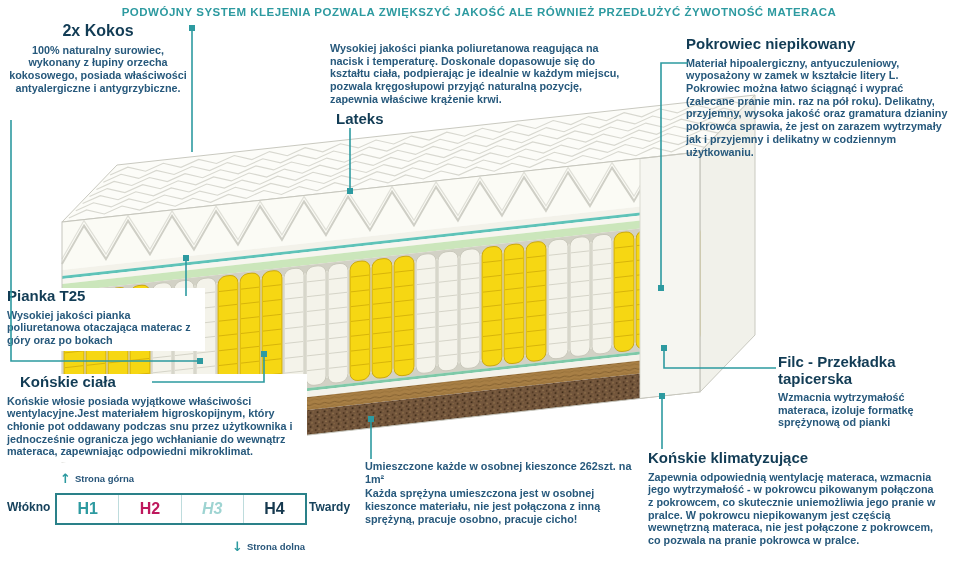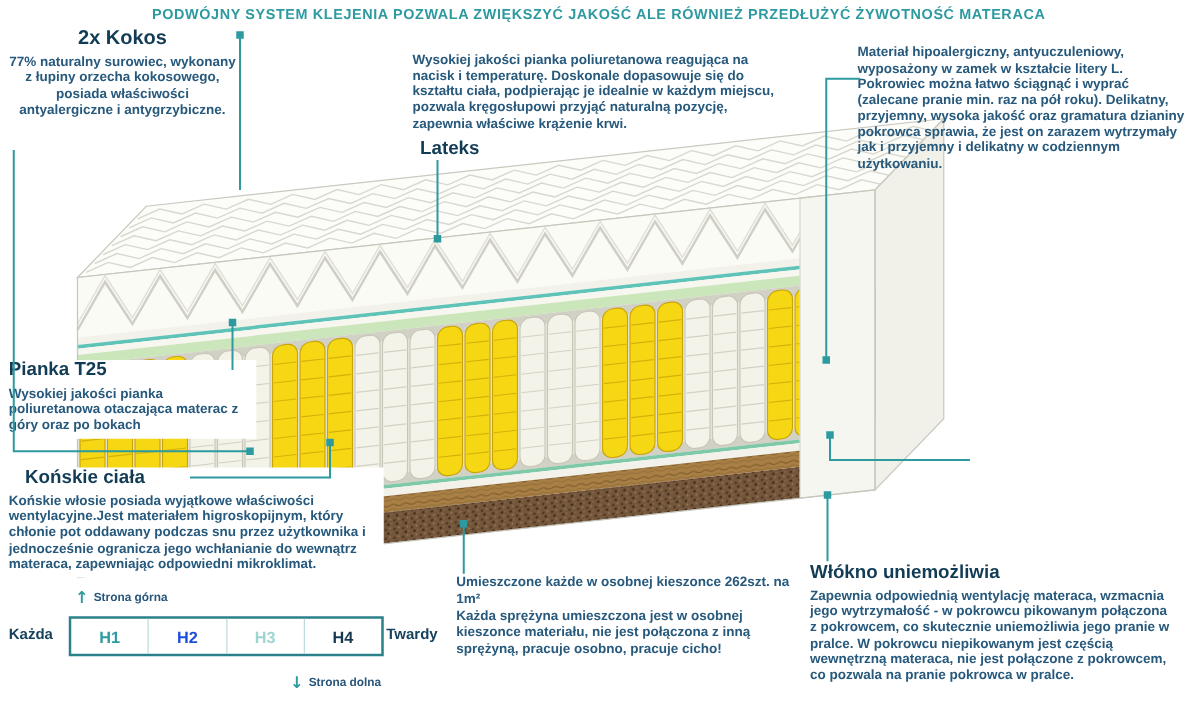--- a/index.html
+++ b/index.html
@@ -33,21 +33,21 @@
   .side-note .arr{font-family:"DejaVu Sans",sans-serif;font-size:13px;font-weight:bold;color:#2d9aa0;line-height:1;}
   #note-gorna{left:60px;top:472px;}
   #note-dolna{left:232px;top:540px;}
 
   #lbl-miekki,#lbl-twardy{position:absolute;font-size:12px;font-weight:bold;color:#16425c;z-index:3;}
   #lbl-miekki{left:7px;top:500px;}
   #lbl-twardy{left:309px;top:500px;}
   #scale-box{position:absolute;left:55px;top:493px;width:248px;height:28px;border:2px solid #2a8189;
              display:flex;background:#fff;z-index:3;}
   #scale-box .cell{flex:1;display:flex;align-items:center;justify-content:center;
-                   font-size:13px;font-weight:bold;}
+                   font-size:16px;font-weight:bold;}
   #scale-box .cell + .cell{border-left:1px solid #bedcdd;}
 </style>
 </head>
 <body>
 
 <div class="stage">
 
   <svg id="mattress-svg" viewBox="0 0 730 410">
     <defs>
       <pattern id="speckle" width="7" height="7" patternUnits="userSpaceOnUse">
@@ -357,64 +357,69 @@
       <rect x="661" y="345" width="6" height="6"></rect>
       <rect x="659" y="393" width="6" height="6"></rect>
       <rect x="368" y="416" width="6" height="6"></rect>
     </g>
   </svg>
 
   <div class="header">PODWÓJNY SYSTEM KLEJENIA POZWALA ZWIĘKSZYĆ JAKOŚĆ ALE RÓWNIEŻ PRZEDŁUŻYĆ ŻYWOTNOŚĆ MATERACA</div>
 
   <div class="block" id="blk-kokos">
     <h2>2x Kokos</h2>
-    <p>77% naturalny surowiec, wykonany z łupiny orzecha kokosowego, posiada właściwości antyalergiczne i antygrzybiczne.</p>
+    <p>100% naturalny surowiec, wykonany z łupiny orzecha kokosowego, posiada właściwości antyalergiczne i antygrzybiczne.</p>
   </div>
 
   <div class="block" id="blk-lateks">
     <p>Wysokiej jakości pianka poliuretanowa reagująca na nacisk i temperaturę. Doskonale dopasowuje się do kształtu ciała, podpierając je idealnie w każdym miejscu, pozwala kręgosłupowi przyjąć naturalną pozycję, zapewnia właściwe krążenie krwi.</p>
     <h2>Lateks</h2>
   </div>
 
   <div class="block" id="blk-pokrowiec">
+    <h2>Pokrowiec niepikowany</h2>
     <p>Materiał hipoalergiczny, antyuczuleniowy, wyposażony w zamek w kształcie litery L. Pokrowiec można łatwo ściągnąć i wyprać (zalecane pranie min. raz na pół roku). Delikatny, przyjemny, wysoka jakość oraz gramatura dzianiny pokrowca sprawia, że jest on zarazem wytrzymały jak i przyjemny i delikatny w codziennym użytkowaniu.</p>
   </div>
 
   <div class="block" id="blk-pianka">
     <h2>Pianka T25</h2>
     <p>Wysokiej jakości pianka poliuretanowa otaczająca materac z góry oraz po bokach</p>
   </div>
 
   <div class="block" id="blk-konskie">
     <h2>Końskie ciała</h2>
     <p>Końskie włosie posiada wyjątkowe właściwości wentylacyjne.Jest materiałem higroskopijnym, który chłonie pot oddawany podczas snu przez użytkownika i jednocześnie ogranicza jego wchłanianie do wewnątrz materaca, zapewniając odpowiedni mikroklimat.</p>
   </div>
 
+  <div class="block" id="blk-filc">
+    <h2>Filc - Przekładka tapicerska</h2>
+    <p>Wzmacnia wytrzymałość materaca, izoluje formatkę sprężynową od pianki</p>
+  </div>
 
   <div class="block" id="blk-wlokno">
-    <h2>Włókno uniemożliwia</h2>
+    <h2>Końskie klimatyzujące</h2>
     <p>Zapewnia odpowiednią wentylację materaca, wzmacnia jego wytrzymałość - w pokrowcu pikowanym połączona z pokrowcem, co skutecznie uniemożliwia jego pranie w pralce. W pokrowcu niepikowanym jest częścią wewnętrzną materaca, nie jest połączone z pokrowcem, co pozwala na pranie pokrowca w pralce.</p>
   </div>
 
   <div class="block" id="blk-sprezyny">
     <p>Umieszczone każde w osobnej kieszonce 262szt. na 1m²</p>
     <p>Każda sprężyna umieszczona jest w osobnej kieszonce materiału, nie jest połączona z inną sprężyną, pracuje osobno, pracuje cicho!</p>
   </div>
 
   <div id="note-gorna" class="side-note">
     <span class="arr">↑</span>
     <span>Strona górna</span>
   </div>
 
-  <span id="lbl-miekki">Każda</span>
+  <span id="lbl-miekki">Włókno</span>
 
   <div id="scale-box">
     <span class="cell" style="color: rgb(45, 154, 160);">H1</span>
-    <span class="cell" style="color: #1d4ed8; text-align: right;">H2</span>
-    <span class="cell" style="color: rgb(158, 212, 210);">H3</span>
+    <span class="cell" style="color: #be185d; text-align: right;">H2</span>
+    <span class="cell" style="color: rgb(158, 212, 210); font-style: italic;">H3</span>
     <span class="cell" style="color: rgb(22, 57, 79);">H4</span>
   </div>
 
   <span id="lbl-twardy">Twardy</span>
 
   <div id="note-dolna" class="side-note">
     <span class="arr">↓</span>
     <span>Strona dolna</span>
   </div>
 

